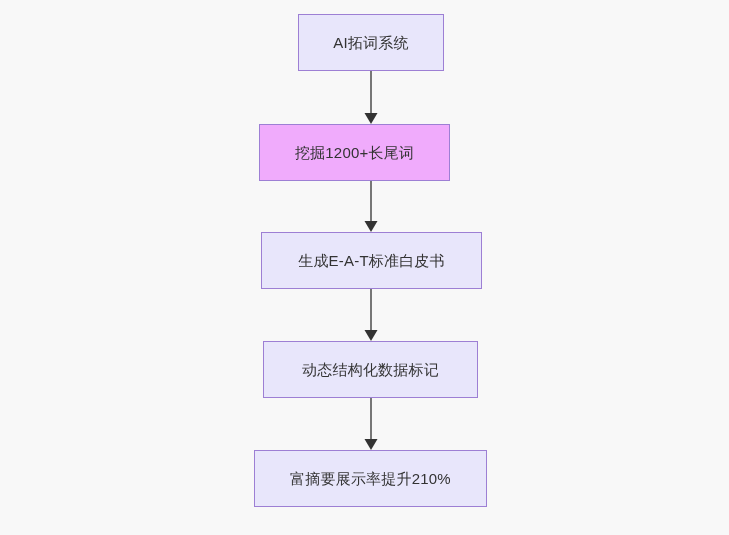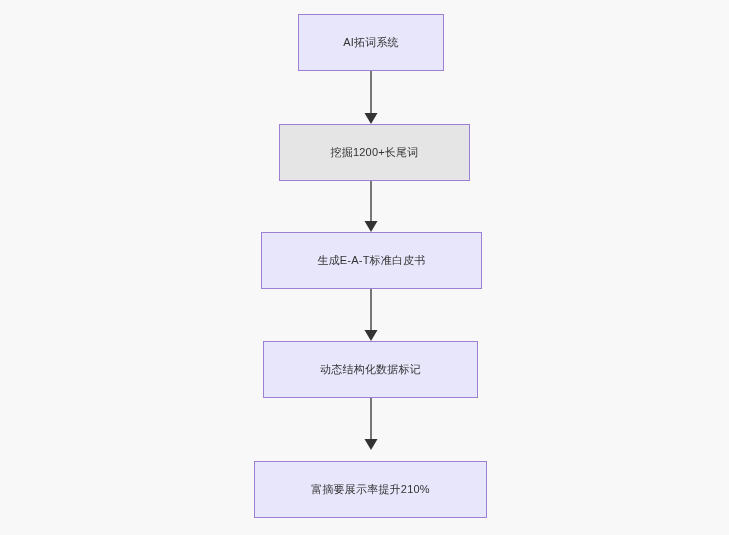--- a/index.html
+++ b/index.html
@@ -21,21 +21,21 @@
   .node {
     position: absolute;
     box-sizing: border-box;
     background: #e8e6fb;
     border: 1.6px solid #9d7fd4;
     display: flex;
     align-items: center;
     justify-content: center;
   }
   .node-label {
-    font-size: 11px;
+    font-size: 15px;
     line-height: 1;
     color: #333333;
     white-space: nowrap;
     letter-spacing: 0.2px;
   }
   .edge {
     position: absolute;
     width: 0;
     height: 0;
     overflow: visible;
@@ -73,26 +73,26 @@
   <div class="edge">
     <svg width="1" height="1">
       <line class="edge-line" stroke="#777777" stroke-width="2" x1="371" y1="398" x2="371" y2="441"></line>
       <polygon class="edge-head" fill="#333333" points="364.5,439 377.5,439 371,450"></polygon>
     </svg>
   </div>
 
   <div class="node" style="left: 298px; top: 14px; width: 146px; height: 57px; background: rgb(232, 230, 251); border-color: rgb(157, 127, 212); color: rgb(51, 51, 51);">
     <span class="node-label">AI拓词系统</span>
   </div>
-  <div class="node" style="left: 279px; top: 124px; width: 191px; height: 57px; background: #e5e5e5; border-color: rgb(157, 127, 212); color: rgb(51, 51, 51);">
+  <div class="node" style="left: 259px; top: 124px; width: 191px; height: 57px; background: #f0abfc; border-color: rgb(157, 127, 212); color: rgb(51, 51, 51);">
     <span class="node-label">挖掘1200+长尾词</span>
   </div>
   <div class="node" style="left: 263px; top: 341px; width: 215px; height: 57px; background: rgb(232, 230, 251); border-color: rgb(157, 127, 212); color: rgb(51, 51, 51);">
     <span class="node-label">动态结构化数据标记</span>
   </div>
   <div class="node" style="left: 261px; top: 232px; width: 221px; height: 57px; background: rgb(232, 230, 251); border-color: rgb(157, 127, 212); color: rgb(51, 51, 51);">
     <span class="node-label">生成E-A-T标准白皮书</span>
   </div>
-  <div class="node" style="left: 254px; top: 450px; width: 233px; height: 57px; background: rgb(232, 230, 251); border-color: rgb(157, 127, 212); color: rgb(51, 51, 51); margin-top: 11px;">
+  <div class="node" style="left: 254px; top: 450px; width: 233px; height: 57px; background: rgb(232, 230, 251); border-color: rgb(157, 127, 212); color: rgb(51, 51, 51);">
     <span class="node-label">富摘要展示率提升210%</span>
   </div>
 
 </div>
 
 </body></html>

